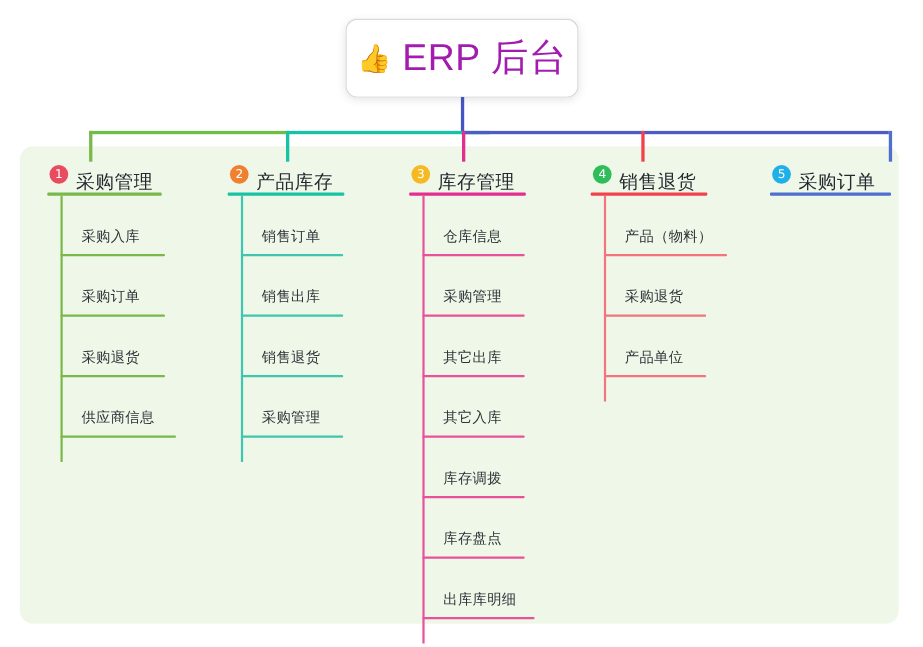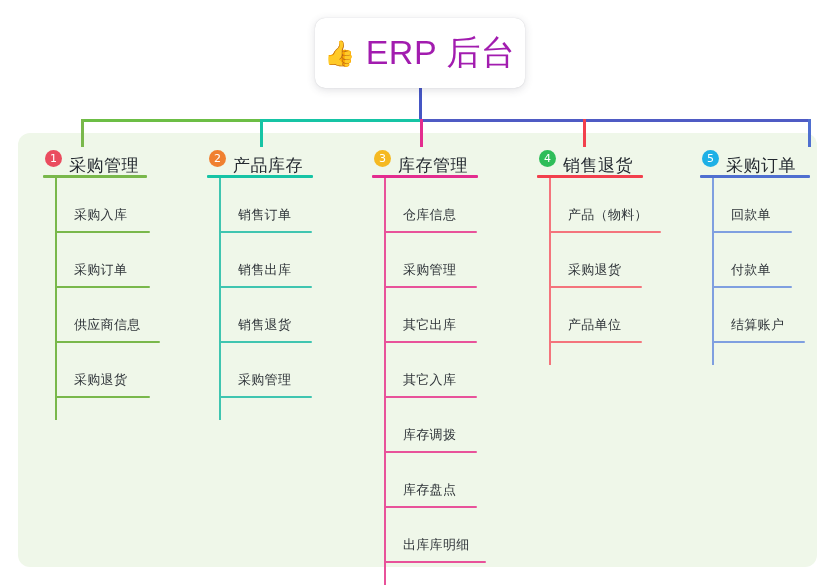--- a/index.html
+++ b/index.html
@@ -166,27 +166,27 @@
           <div class="trunk" style="background: rgb(121, 184, 75); height: 242px;"></div>
           <div class="leaf">
             <span class="leaf-label">采购入库</span>
             <div class="leaf-rule" style="background: rgb(121, 184, 75); width: 95px;"></div>
           </div>
           <div class="leaf">
             <span class="leaf-label">采购订单</span>
             <div class="leaf-rule" style="background: rgb(121, 184, 75); width: 95px;"></div>
           </div>
           <div class="leaf">
+            <span class="leaf-label">采购退货</span>
+            <div class="leaf-rule" style="background: rgb(121, 184, 75); width: 95px;"></div>
+          </div>
+          <div class="leaf">
             <span class="leaf-label">供应商信息</span>
             <div class="leaf-rule" style="background: rgb(121, 184, 75); width: 105px;"></div>
           </div>
-          <div class="leaf">
-            <span class="leaf-label">采购退货</span>
-            <div class="leaf-rule" style="background: rgb(121, 184, 75); width: 95px;"></div>
-          </div>
         </div>
       </div>
       <div class="column" style="left: 207px;">
         <div class="col-head">
           <span class="badge" style="background: rgb(240, 128, 48);">2</span>
           <span class="col-title">产品库存</span>
         </div>
         <div class="col-underline" style="background: rgb(22, 196, 165); width: 106px;"></div>
         <div class="col-body">
           <div class="trunk" style="background: rgb(63, 197, 176); height: 242px;"></div>
@@ -267,31 +267,16 @@
             <div class="leaf-rule" style="background: rgb(244, 116, 124); width: 93px;"></div>
           </div>
         </div>
       </div>
       <div class="column" style="left: 700px;">
         <div class="col-head">
           <span class="badge" style="background: rgb(30, 176, 230);">5</span>
           <span class="col-title">采购订单</span>
         </div>
         <div class="col-underline" style="background: rgb(79, 111, 208); width: 110px;"></div>
-        <div class="col-body">
-          <div class="trunk" style="background: rgb(127, 159, 224); height: 187px;"></div>
-          <div class="leaf">
-            <span class="leaf-label">回款单</span>
-            <div class="leaf-rule" style="background: rgb(127, 159, 224); width: 80px;"></div>
-          </div>
-          <div class="leaf">
-            <span class="leaf-label">付款单</span>
-            <div class="leaf-rule" style="background: rgb(127, 159, 224); width: 80px;"></div>
-          </div>
-          <div class="leaf">
-            <span class="leaf-label">结算账户</span>
-            <div class="leaf-rule" style="background: rgb(127, 159, 224); width: 93px;"></div>
-          </div>
-        </div>
       </div>
     </div>
 
 </div>
 
 </body></html>

